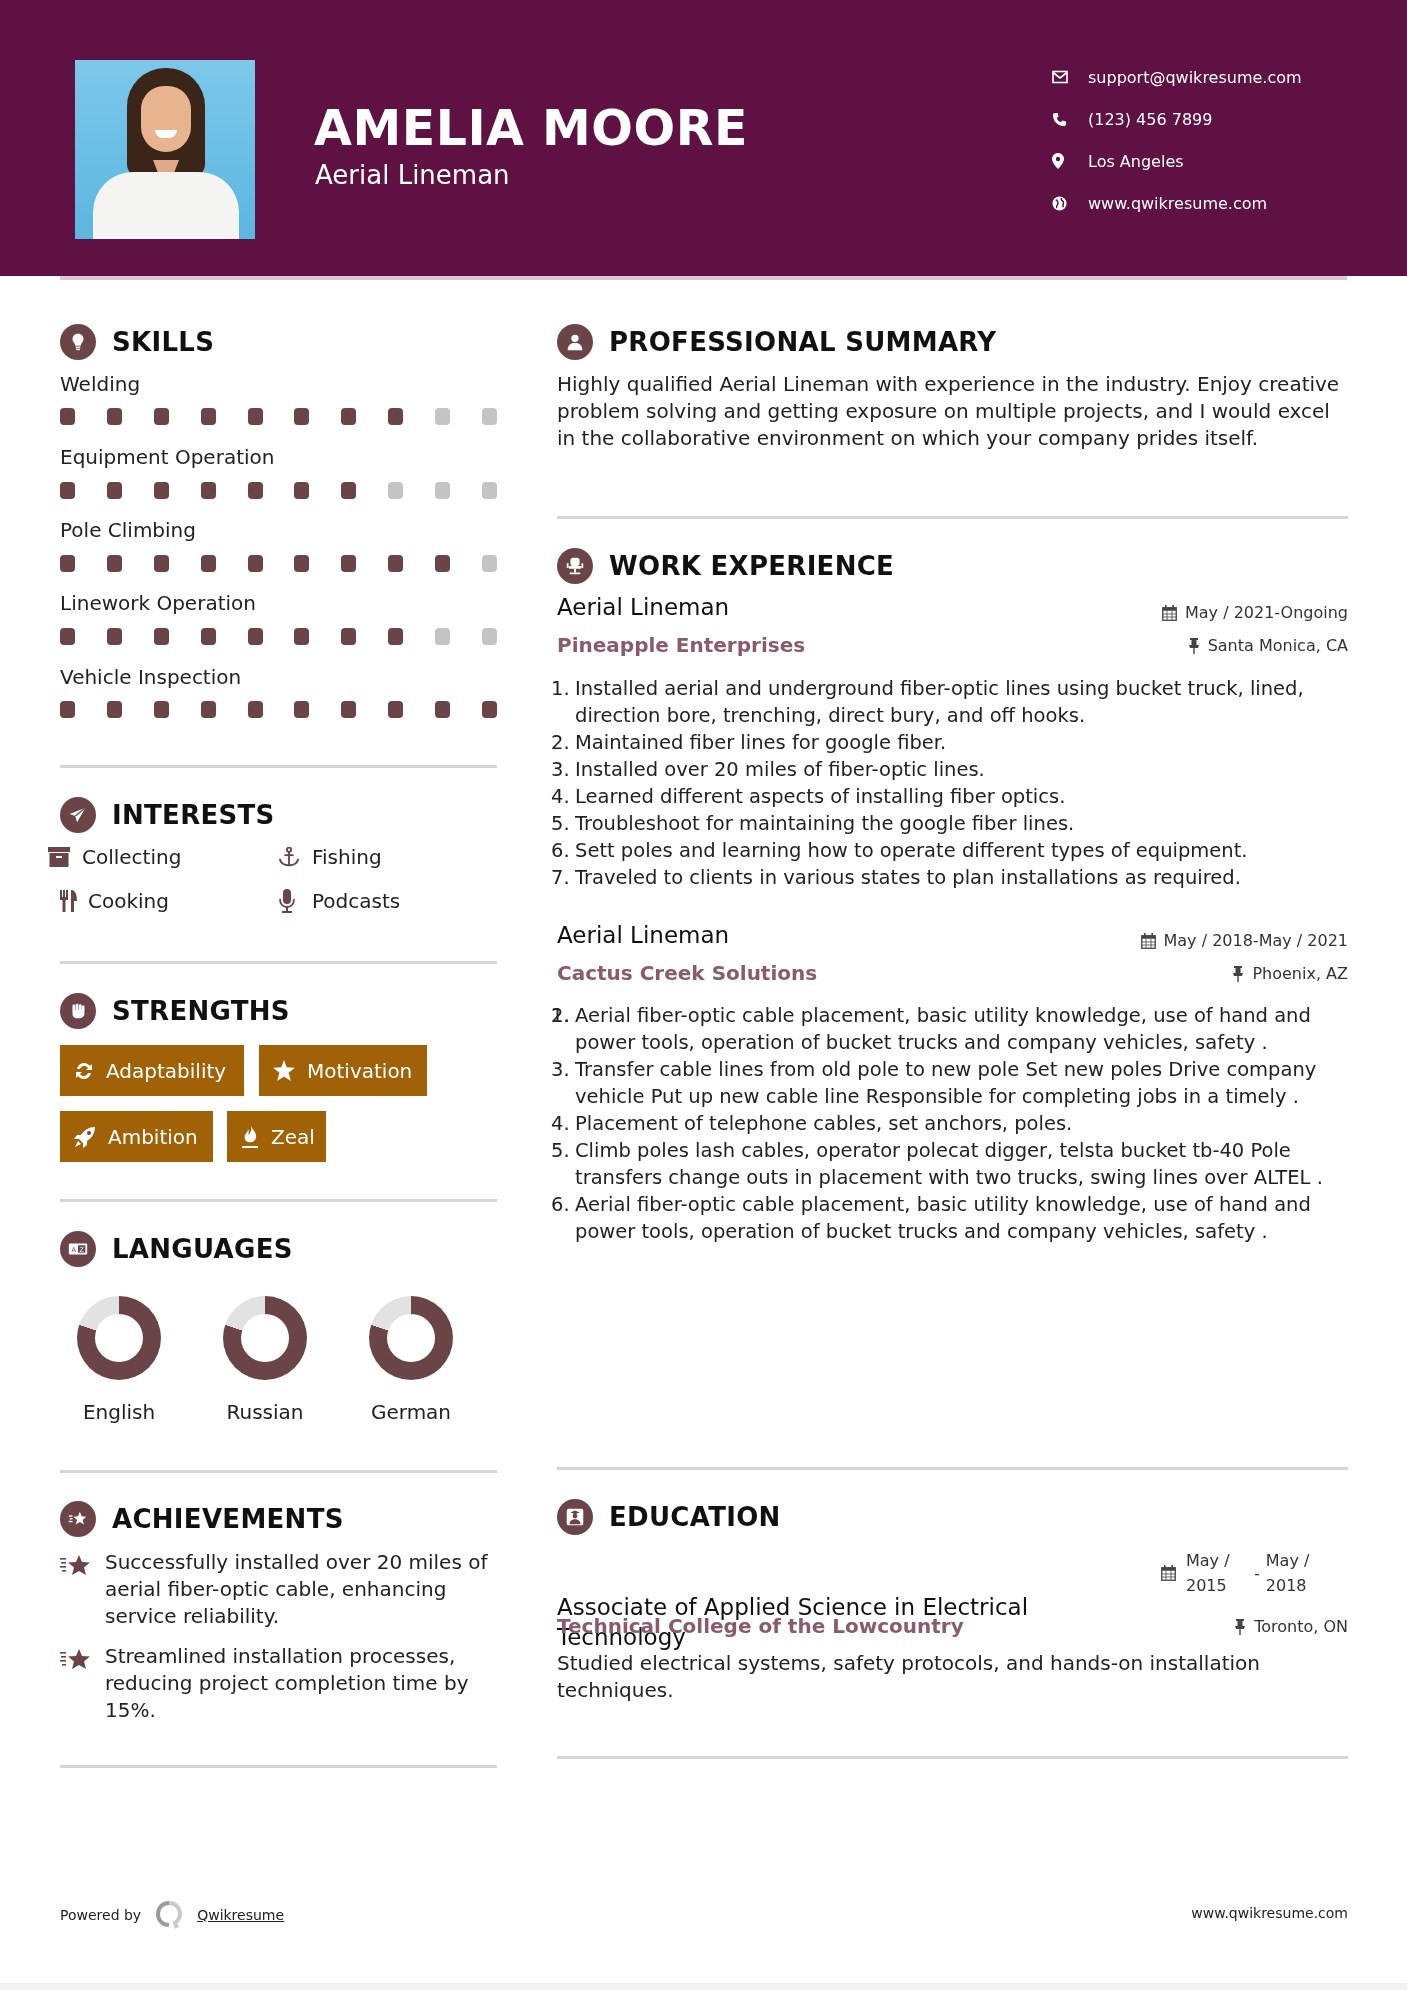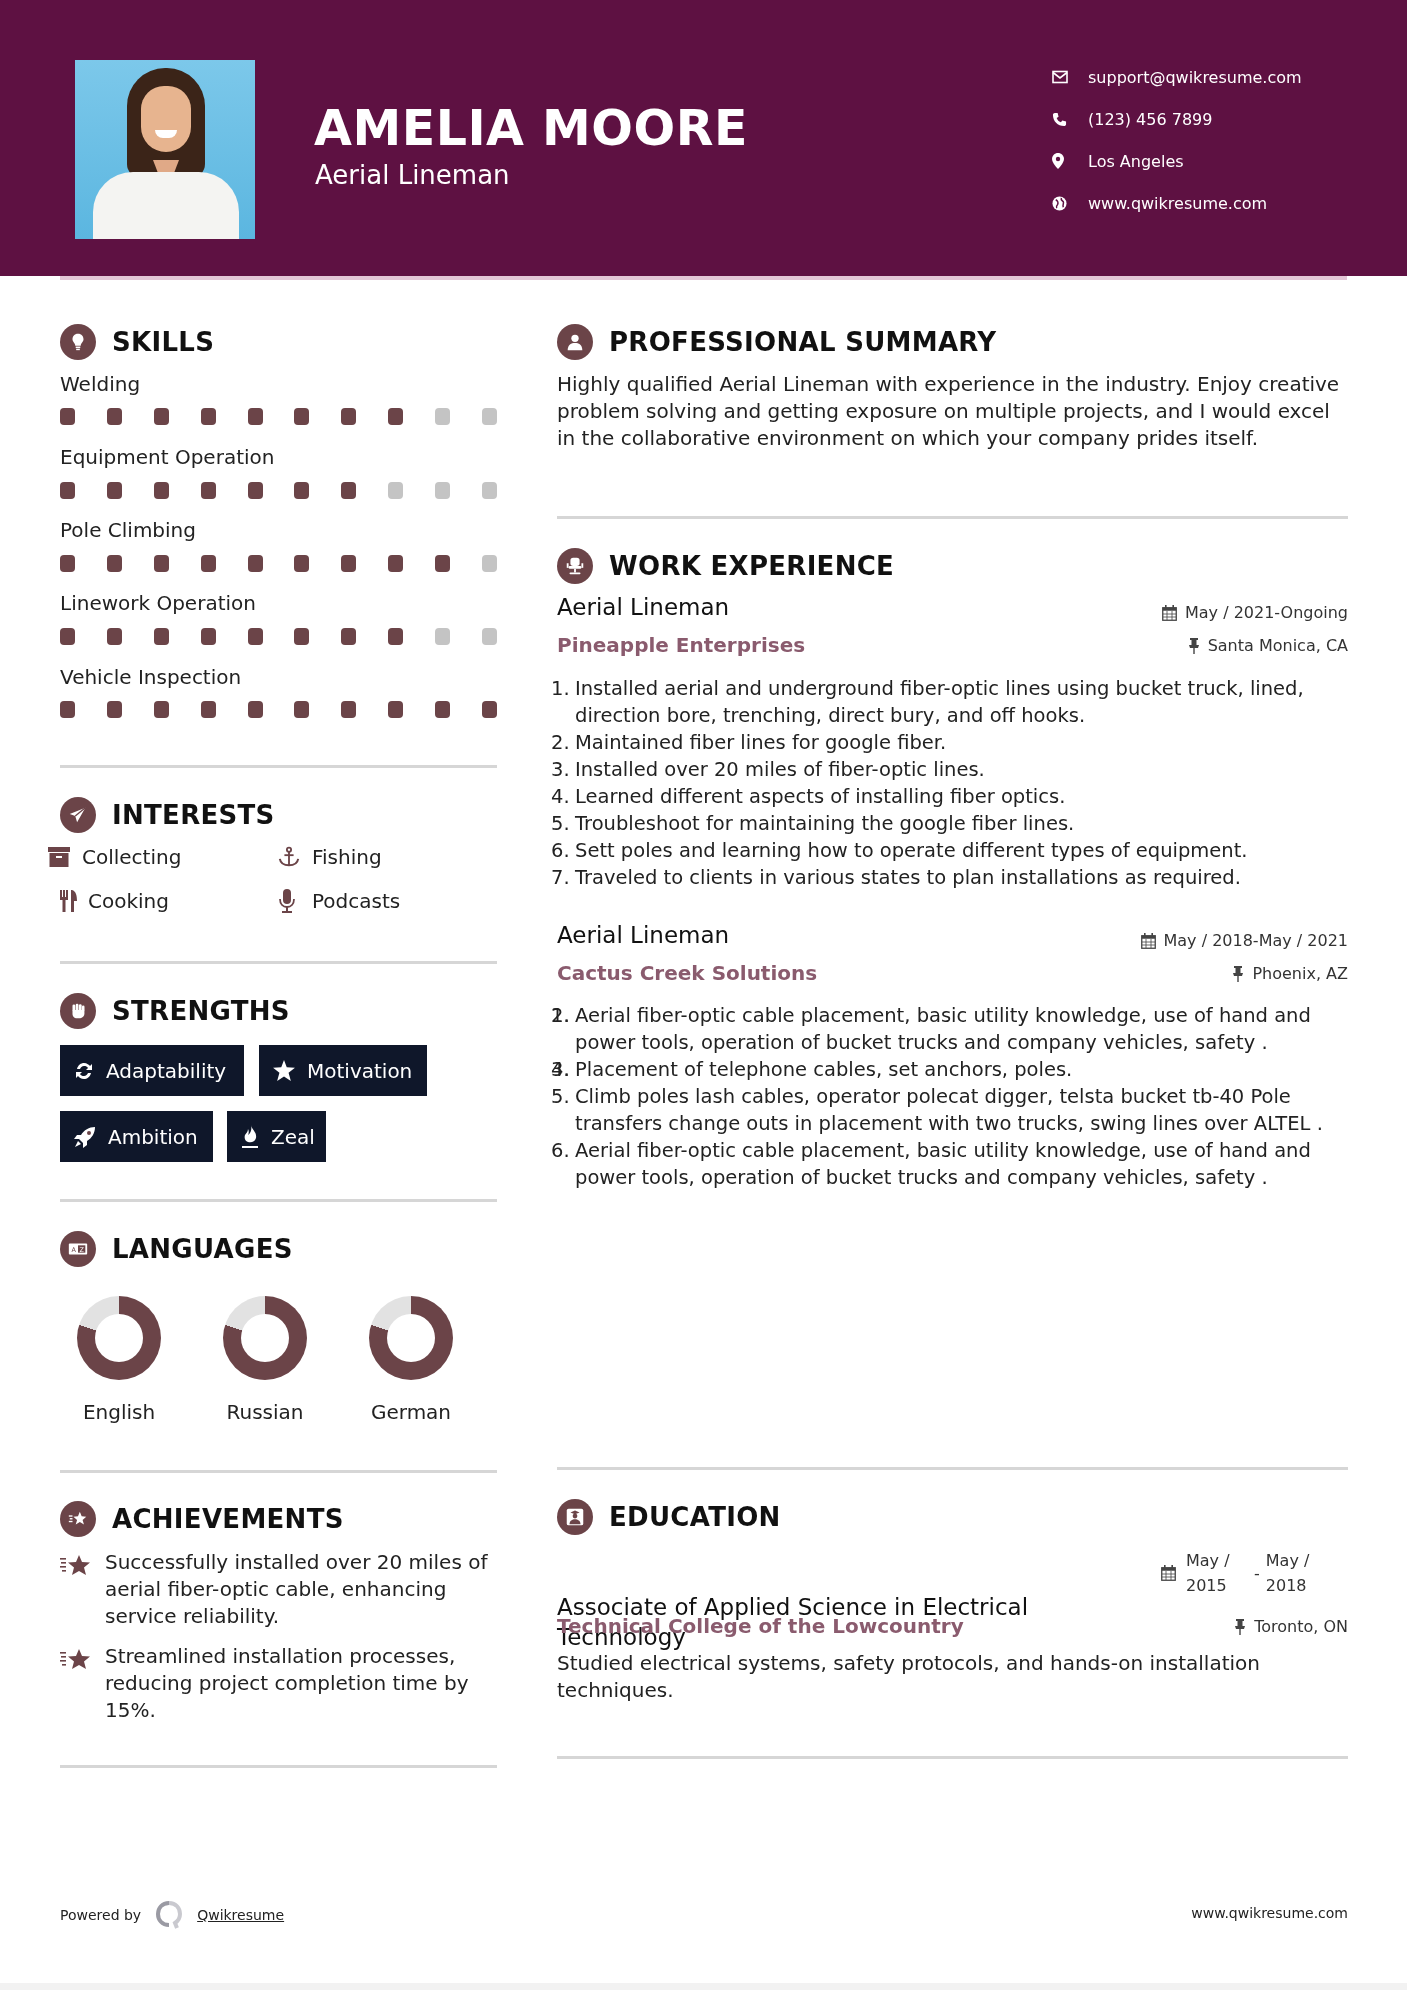--- a/index.html
+++ b/index.html
@@ -33,21 +33,21 @@
   .divider { position: absolute; height: 3px; background: #d6d6d6; }
 
   .skill-label { position: absolute; left: 60px; font-family: "DejaVu Sans", sans-serif; font-size: 20px; color: #222; }
   .skill-dots { position: absolute; left: 60px; width: 437px; display: flex; justify-content: space-between; }
   .dot { width: 15px; height: 17px; border-radius: 4px; background: #6b4448; }
   .dot.off { background: #c4c4c4; }
 
   .interest { position: absolute; display: flex; align-items: center; font-family: "DejaVu Sans", sans-serif; font-size: 20px; color: #222; }
   .interest .ii { width: 22px; margin-right: 12px; color: #6b4448; display: flex; align-items: center; }
 
-  .chip { position: absolute; height: 51px; background: #0f172a; display: flex; align-items: center; padding: 0 14px;
+  .chip { position: absolute; height: 51px; background: #a16207; display: flex; align-items: center; padding: 0 14px;
           color: #fff; font-family: "DejaVu Sans", sans-serif; font-size: 20px; }
   .chip .chi { margin-right: 12px; display: flex; align-items: center; }
 
   .donut { position: absolute; width: 84px; height: 84px; border-radius: 50%; }
   .donut::after { content: ""; position: absolute; left: 18px; top: 18px; width: 48px; height: 48px; border-radius: 50%; background: #fff; }
   .lang-label { position: absolute; width: 120px; text-align: center; font-family: "DejaVu Sans", sans-serif; font-size: 20px; color: #222; }
 
   .ach { position: absolute; left: 60px; width: 440px; display: flex; }
   .ach .ai { width: 45px; flex: none; padding-top: 4px; }
   .ach .at { font-family: "DejaVu Sans", sans-serif; font-size: 20px; line-height: 27px; color: #222; }
@@ -449,21 +449,21 @@
         <rect x="3.5" y="2" width="5" height="5" fill="#444"></rect>
         <path d="M1 7 H11 L10 10 H2Z" fill="#444"></path>
         <rect x="5.3" y="10" width="1.4" height="6" fill="#444"></rect>
       </svg>
     </span>
   <span>Phoenix, AZ</span>
 </div>
 <ol class="bullets" style="top:1002px;">
   <li><span class="num">1.</span></li>
   <li><span class="num">2.</span><span>Aerial fiber-optic cable placement, basic utility knowledge, use of hand and power tools, operation of bucket trucks and company vehicles, safety .</span></li>
-  <li><span class="num">3.</span></li>
+  <li><span class="num">3.</span><span>Transfer cable lines from old pole to new pole Set new poles Drive company vehicle Put up new cable line Responsible for completing jobs in a timely .</span></li>
   <li><span class="num">4.</span><span>Placement of telephone cables, set anchors, poles.</span></li>
   <li><span class="num">5.</span><span>Climb poles lash cables, operator polecat digger, telsta bucket tb-40 Pole transfers change outs in placement with two trucks, swing lines over ALTEL .</span></li>
   <li><span class="num">6.</span><span>Aerial fiber-optic cable placement, basic utility knowledge, use of hand and power tools, operation of bucket trucks and company vehicles, safety .</span></li>
 </ol>
 
 <div class="divider" style="left:557px; top:1467px; width:791px;"></div>
 
 <div class="sec-head" style="left:557px; top:1499px;">
   <span class="sec-icon">
     <svg viewBox="0 0 24 24">

